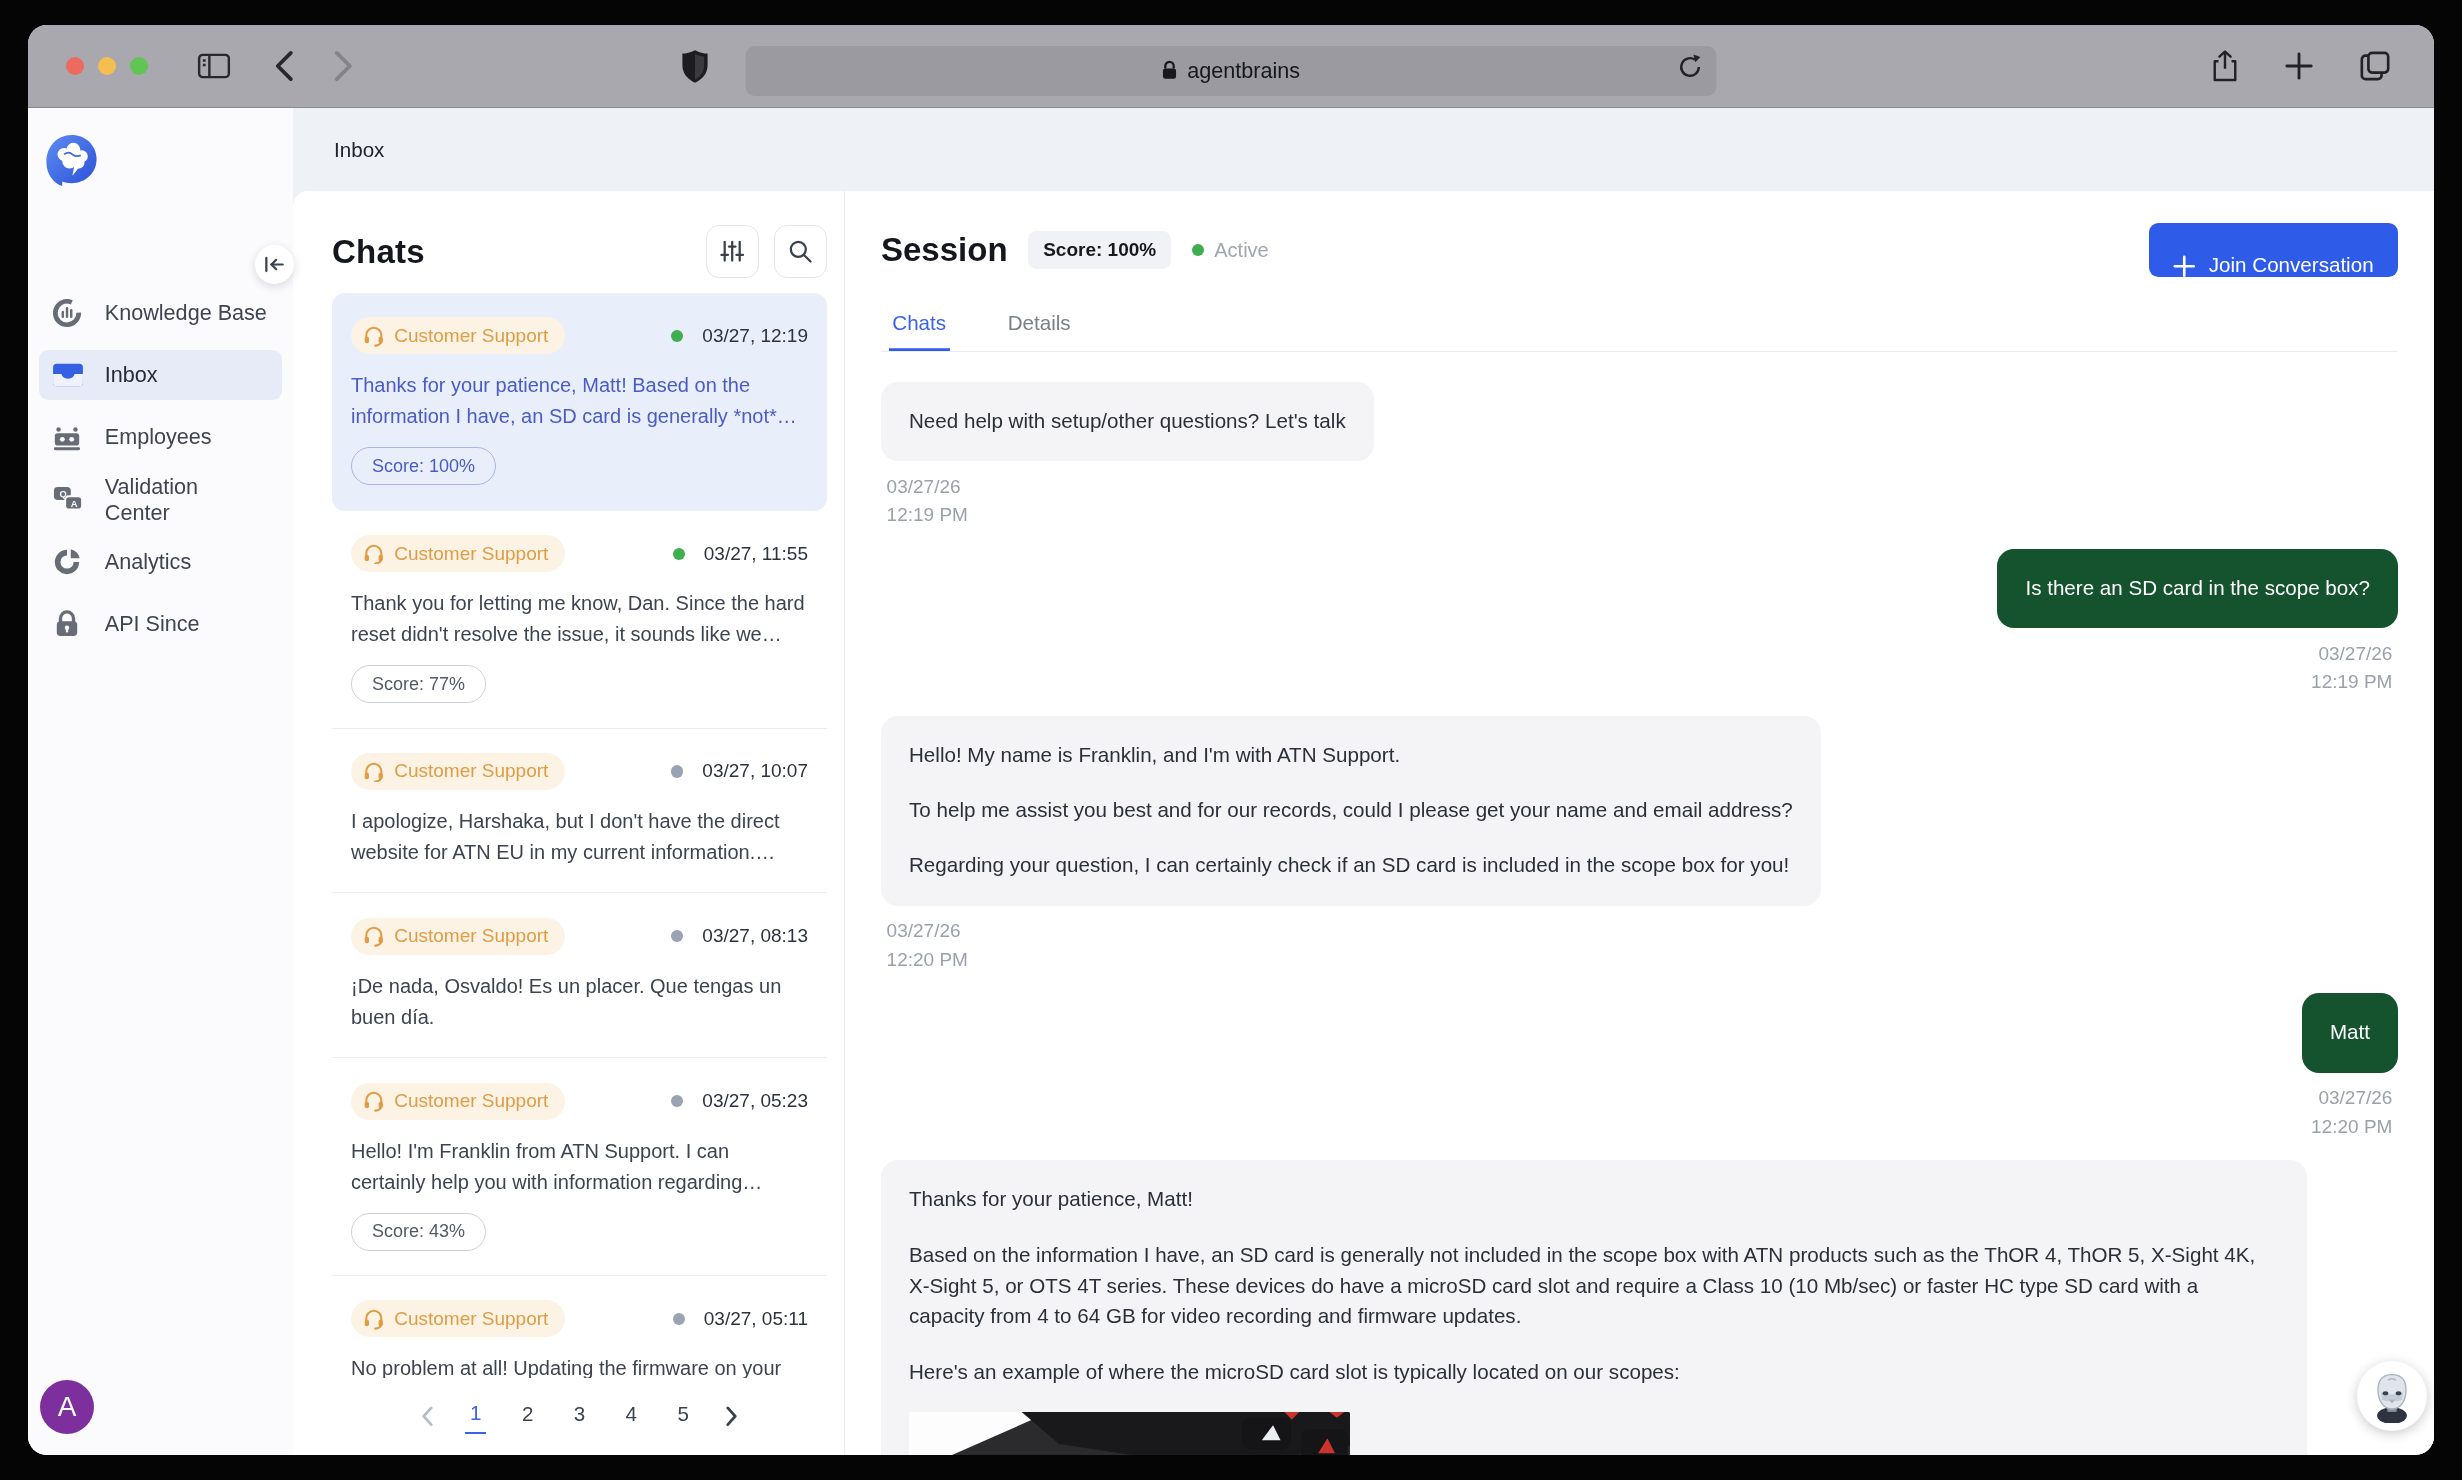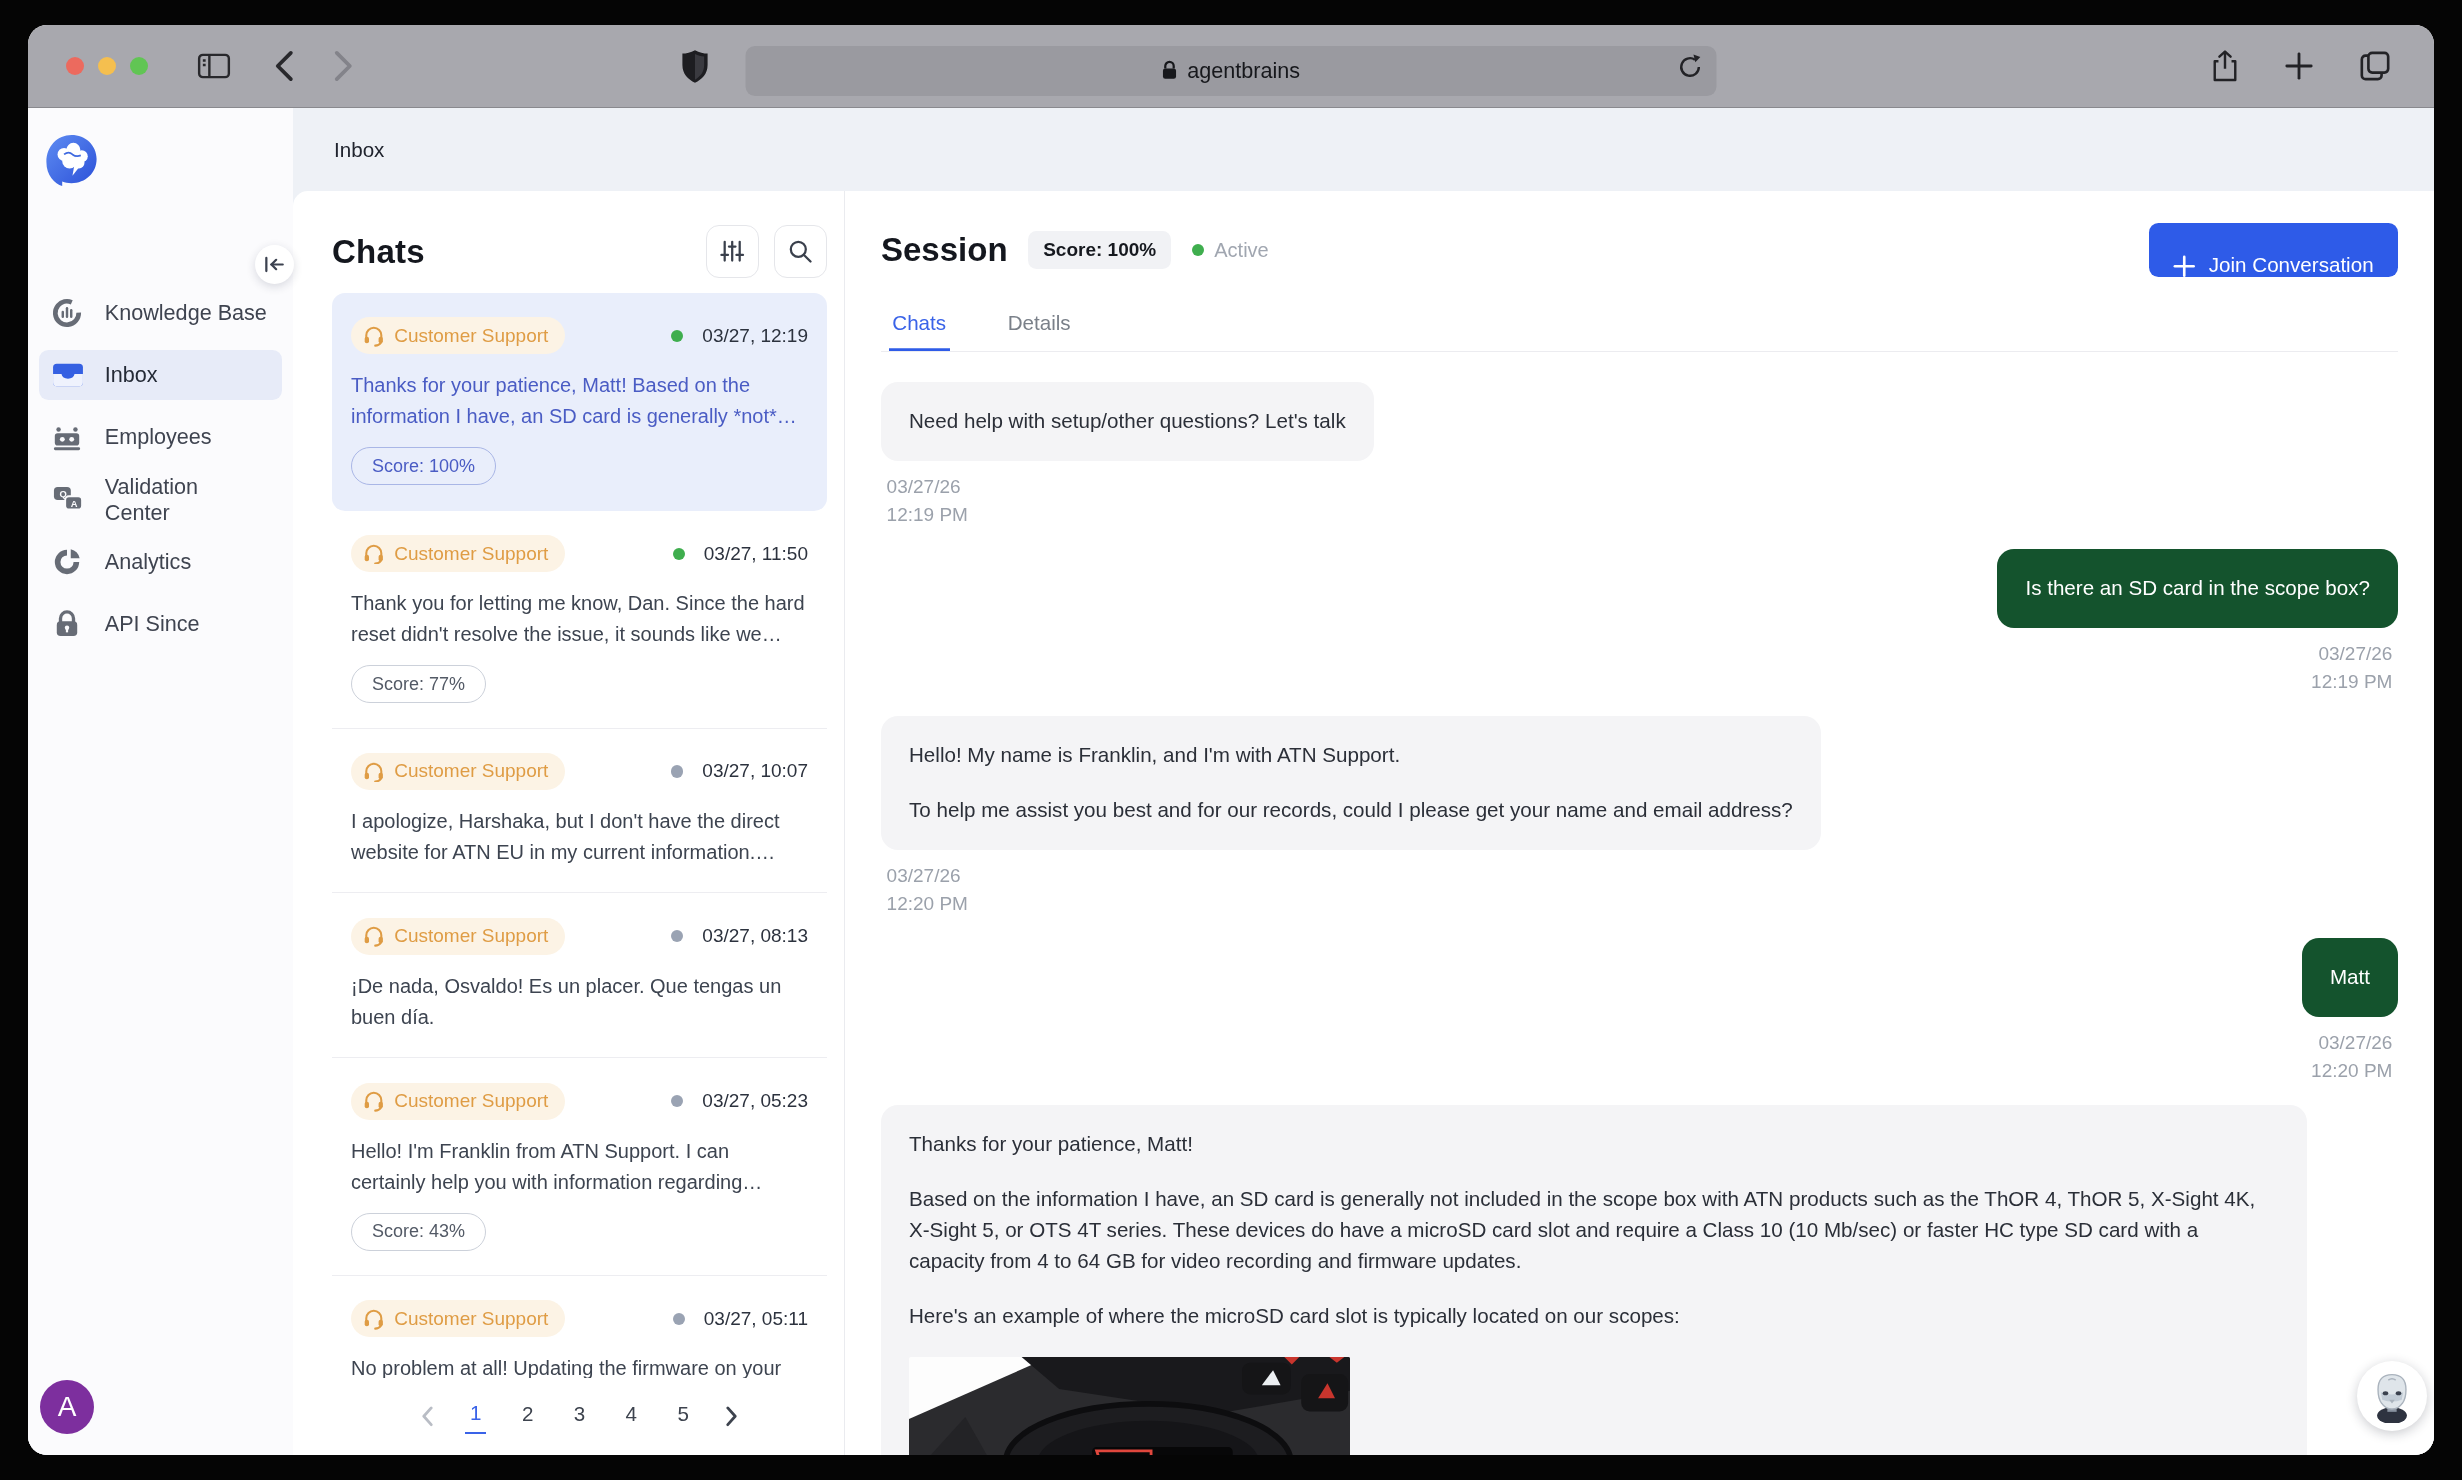--- a/index.html
+++ b/index.html
@@ -328,21 +328,21 @@
         <svg width="21.6" height="21.6" viewBox="0 0 23 23" fill="none" stroke="#df9c44" stroke-width="2.2" stroke-linecap="round">
                       <path d="M3.5 14 v-3 a8 8 0 0 1 16 0 v3"></path>
                       <rect x="1.8" y="12.5" width="4.6" height="7" rx="2.2" fill="#df9c44" stroke="none"></rect>
                       <rect x="16.6" y="12.5" width="4.6" height="7" rx="2.2" fill="#df9c44" stroke="none"></rect>
                       <path d="M19 19 q-2 2.8 -6 3"></path>
                     </svg>
         <span class="ci-badge-label">Customer Support</span>
       </span>
       <span class="ci-meta">
         <span class="ci-dot green"></span>
-        <span class="ci-date">03/27, 11:50</span>
+        <span class="ci-date">03/27, 11:55</span>
       </span>
     </div>
     <div class="ci-text">Thank you for letting me know, Dan. Since the hard reset didn't resolve the issue, it sounds like we might be dealing with a software...</div>
     <div class="ci-score">Score: 77%</div>
   </div>
 
   <div class="chat-item">
     <div class="ci-top">
       <span class="ci-badge">
         <svg width="21.6" height="21.6" viewBox="0 0 23 23" fill="none" stroke="#df9c44" stroke-width="2.2" stroke-linecap="round">
@@ -483,20 +483,21 @@
     <div class="msg-time">
       <div class="msg-date">03/27/26</div>
       <div class="msg-clock">12:19 PM</div>
     </div>
   </div>
 
   <div class="msg left">
     <div class="bubble">
       <p>Hello! My name is Franklin, and I'm with ATN Support.</p>
                   <p>To help me assist you best and for our records, could I please get your name and email address?</p>
+                  <p>Regarding your question, I can certainly check if an SD card is included in the scope box for you!</p>
     </div>
     <div class="msg-time">
       <div class="msg-date">03/27/26</div>
       <div class="msg-clock">12:20 PM</div>
     </div>
   </div>
 
   <div class="msg right">
     <div class="bubble">
       <p>Matt</p>

